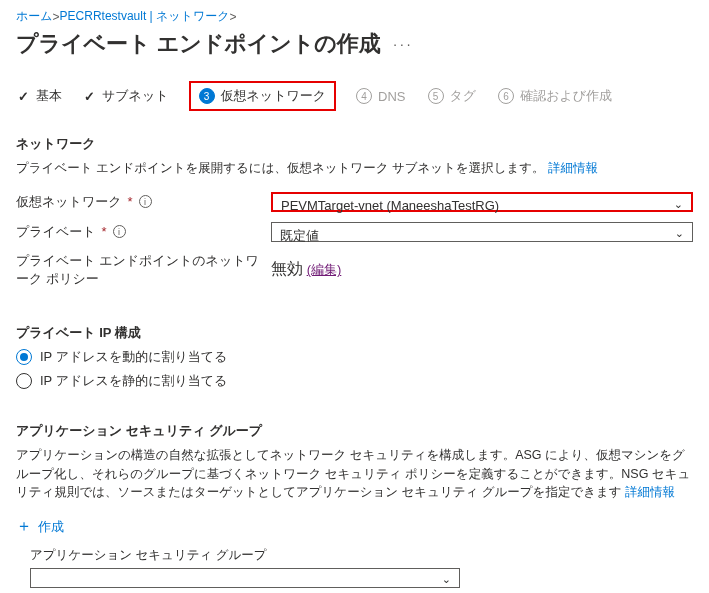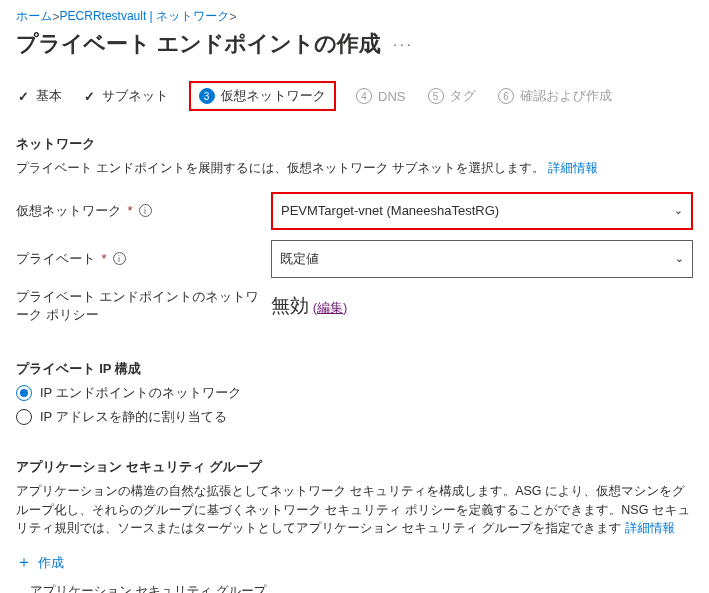--- a/index.html
+++ b/index.html
@@ -34,25 +34,25 @@
     
     .section-title { font-weight: 600; font-size: 13px; margin-bottom: 6px; margin-top: 6px; }
     .helper { font-size: 12.5px; color: #323130; margin-bottom: 14px; line-height: 1.5; }
 
     .form-row { display: flex; align-items: center; margin-bottom: 10px; }
     .form-label { width: 255px; font-size: 13px; display: flex; align-items: center; gap: 6px; }
     .req { color: #a4262c; }
     .info-icon { display:inline-flex; align-items:center; justify-content:center; width:13px; height:13px; border-radius:50%; border:1px solid #605e5c; font-size:9px; color:#605e5c; cursor:default; }
 
     .form-control { flex: 1; }
-    .select { width: 100%; display:flex; align-items:center; justify-content:space-between; border:1px solid #605e5c; background:#fff; padding:4px 8px; font-size:13px; cursor:pointer; height:38px; }
+    .select { width: 100%; display:flex; justify-content:space-between; border:1px solid #605e5c; background:#fff; padding:4px 8px; font-size:13px; cursor:pointer; height:20px; }
     .select.red { border:2px solid #e60000; }
     .chev { font-size: 11px; color:#323130; }
 
-    .static-val { font-size:19px; color:#323130; }
+    .static-val { font-size:16px; color:#323130; }
     .link-inline { color:#701a75;text-decoration:underline; }
 
     .spacer { height: 20px; }
 
     .radio-row { display:flex; align-items:center; gap:8px; margin-bottom:6px; cursor:pointer; }
     .radio { width:16px; height:16px; border-radius:50%; border:1px solid #323130; display:inline-flex; align-items:center; justify-content:center; }
     .radio.checked { border-color:#0078d4; }
     .radio.checked::after { content:""; width:8px; height:8px; border-radius:50%; background:#0078d4; }
 
     .create-row { display:flex; align-items:center; gap:6px; color:#0078d4; font-size:13px; margin: 12px 0 10px 0; cursor:pointer; }
@@ -148,21 +148,21 @@
     <span class="static-val">無効</span>
     <a class="link-inline">(編集)</a>
   </div>
 </div>
 
 <div class="spacer"></div>
 
 <div class="section-title">プライベート IP 構成</div>
 <div class="radio-row">
   <span class="radio checked"></span>
-  <span>IP エンドポイントのネットワーク</span>
+  <span>IP アドレスを動的に割り当てる</span>
 </div>
 <div class="radio-row">
   <span class="radio"></span>
   <span>IP アドレスを静的に割り当てる</span>
 </div>
 
 <div class="spacer"></div>
 
 <div class="section-title">アプリケーション セキュリティ グループ</div>
 <div class="helper">

